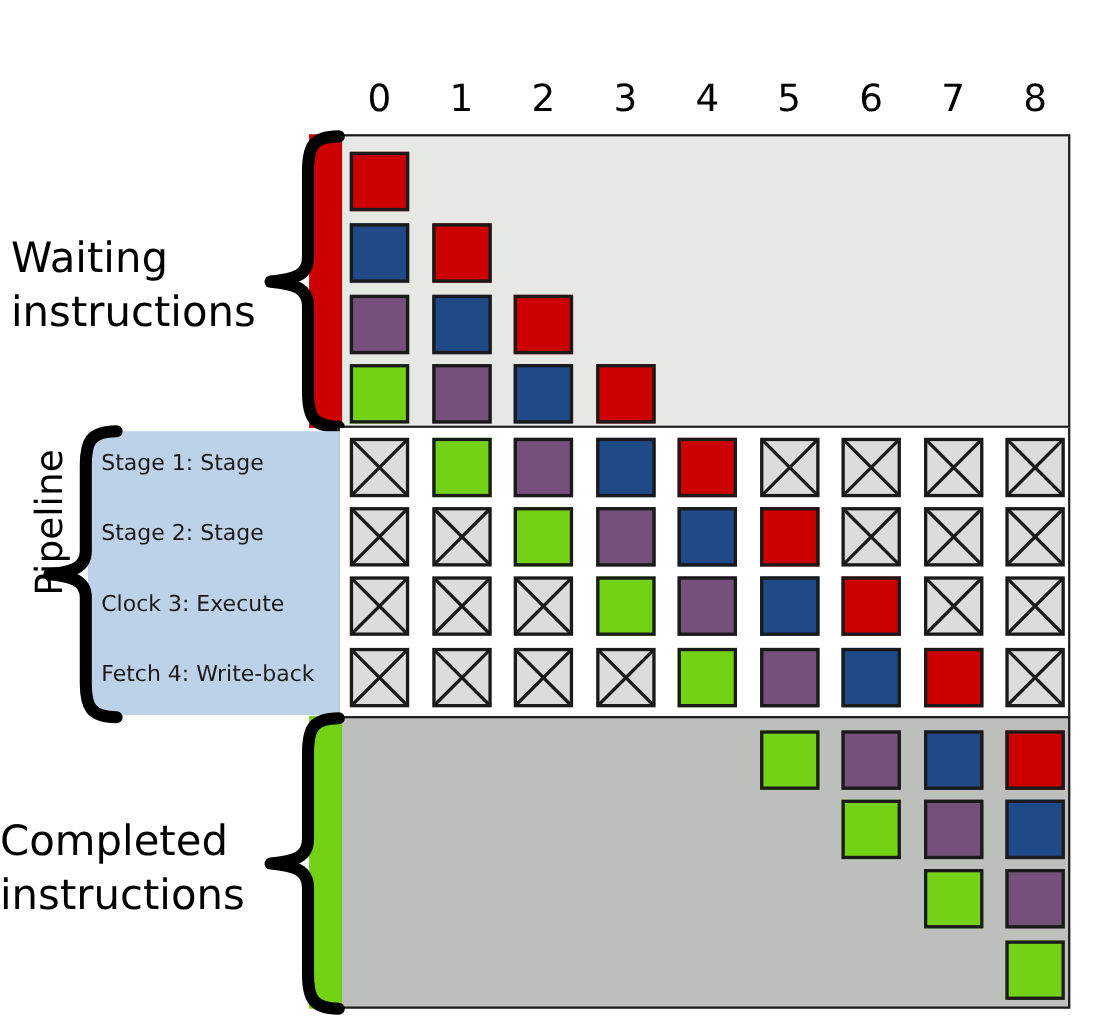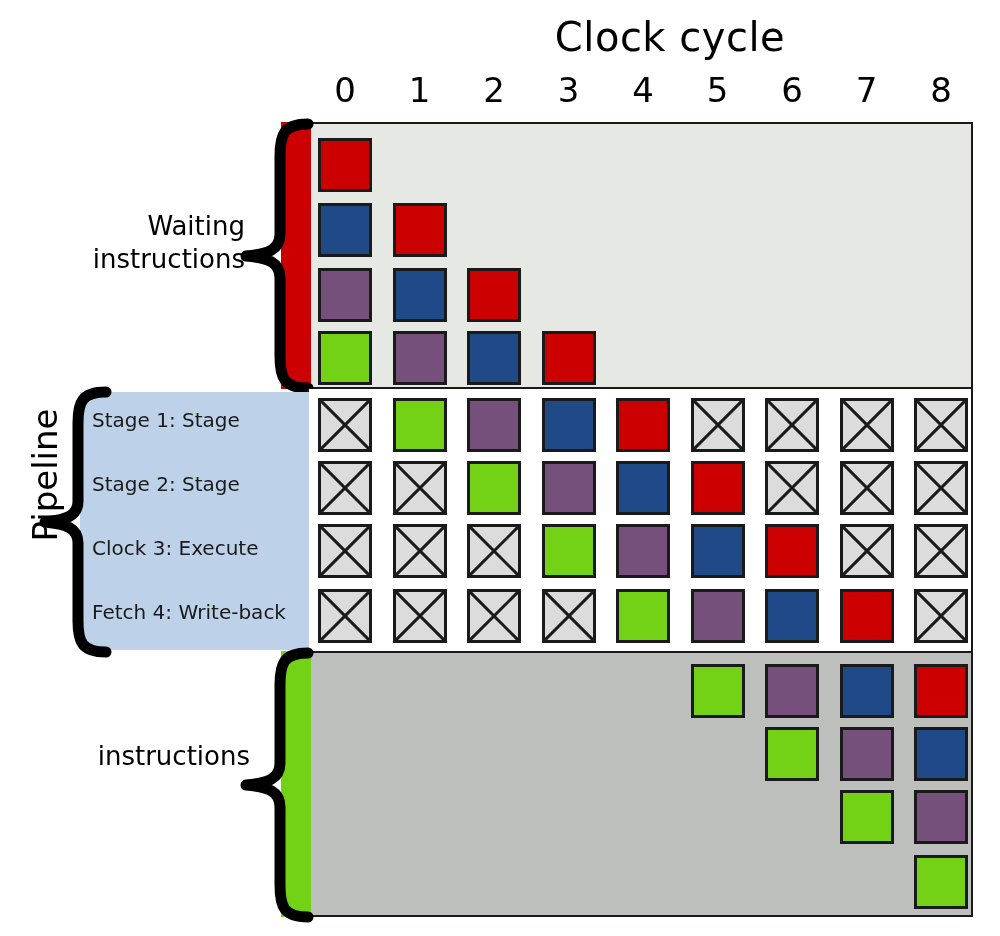--- a/index.html
+++ b/index.html
@@ -126,22 +126,22 @@
     font-size: 34px;
     color: #000000;
     transform: rotate(-90deg);
     transform-origin: center center;
     white-space: nowrap;
   }
 
   
   .side-text {
     position: absolute;
-    text-align: right;
-    font-size: 26px;
+    text-align: left;
+    font-size: 38px;
     line-height: 1.28;
     color: #000000;
   }
   .side-waiting { left: 10px; top: 210px; width: 235px; }
   .side-completed { left: 0px; top: 740px; width: 250px; }
 
   
   .cell {
     position: absolute;
     box-sizing: border-box;
@@ -156,21 +156,20 @@
     top: 50%;
     width: 3px;
     background: #1a1a1a;
   }
 </style>
 </head>
 <body>
 
 <div id="stage">
 
-  <div class="chart-title">Clock cycle</div>
 
   <div id="col-labels">
       <div class="col-label" style="left: 325px;">0</div>
       <div class="col-label" style="left: 399.5px;">1</div>
       <div class="col-label" style="left: 474px;">2</div>
       <div class="col-label" style="left: 548.5px;">3</div>
       <div class="col-label" style="left: 623px;">4</div>
       <div class="col-label" style="left: 697.5px;">5</div>
       <div class="col-label" style="left: 772px;">6</div>
       <div class="col-label" style="left: 846.5px;">7</div>
@@ -204,20 +203,21 @@
 
   <svg class="brace" style="left:236px; top:645px;" width="80" height="280" viewBox="0 0 80 280">
     <path d="M 72 8 C 48 8 44 18 44 40 L 44 118 C 44 134 32 138 10 140 C 32 142 44 146 44 162 L 44 240 C 44 262 48 272 72 272" fill="none" stroke="#000000" stroke-width="11" stroke-linecap="round" stroke-linejoin="round"></path>
   </svg>
 
   <div class="side-text side-waiting">
     <div>Waiting</div>
     <div>instructions</div>
   </div>
   <div class="side-text side-completed">
+    <div>Completed</div>
     <div>instructions</div>
   </div>
 
   <div id="cells-waiting">
       <div class="cell" style="left: 318px; top: 138px; width: 54px; height: 54px; background: rgb(204, 0, 0);"></div>
       <div class="cell" style="left: 318px; top: 203px; width: 54px; height: 54px; background: rgb(32, 74, 135);"></div>
       <div class="cell" style="left: 392.5px; top: 203px; width: 54px; height: 54px; background: rgb(204, 0, 0);"></div>
       <div class="cell" style="left: 318px; top: 268px; width: 54px; height: 54px; background: rgb(117, 80, 123);"></div>
       <div class="cell" style="left: 392.5px; top: 268px; width: 54px; height: 54px; background: rgb(32, 74, 135);"></div>
       <div class="cell" style="left: 467px; top: 268px; width: 54px; height: 54px; background: rgb(204, 0, 0);"></div>

